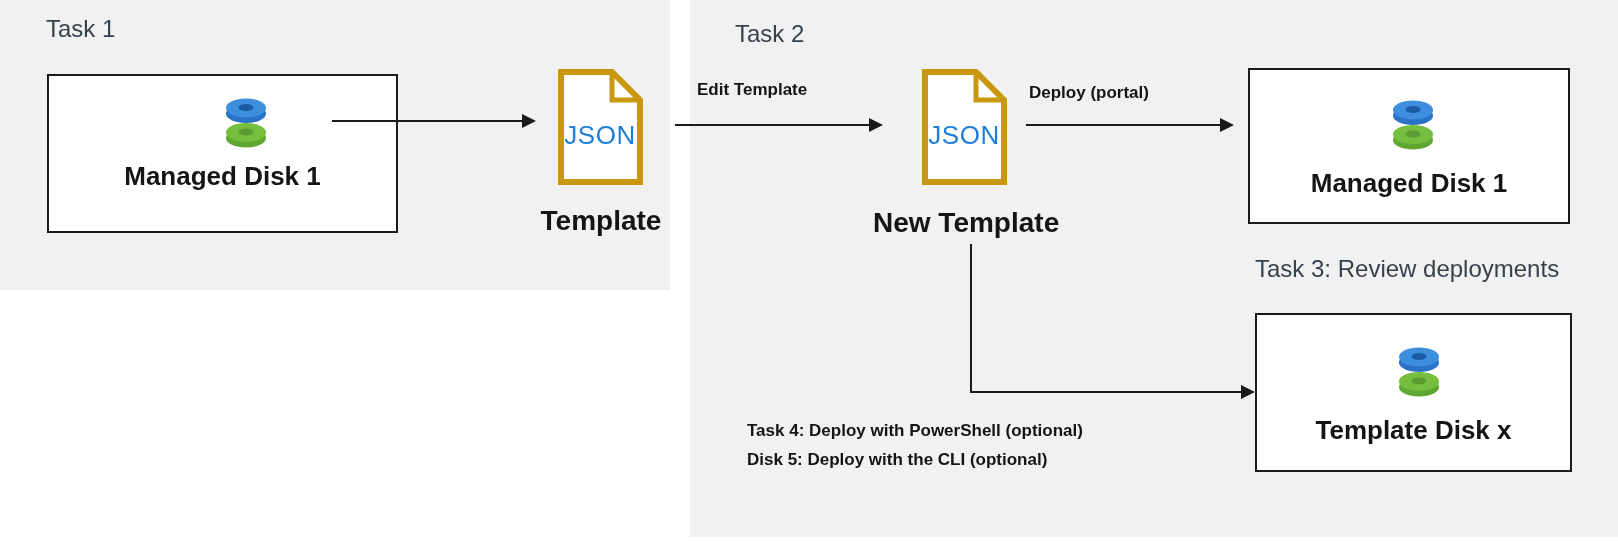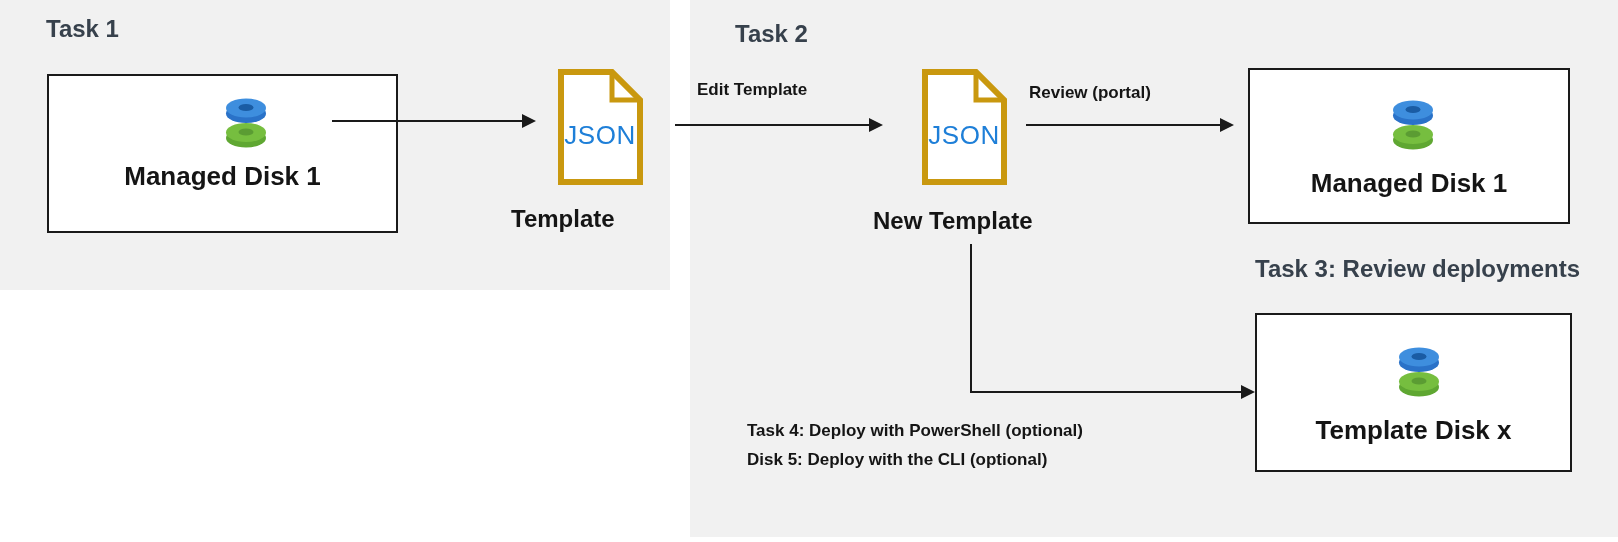--- a/index.html
+++ b/index.html
@@ -7,39 +7,39 @@
     width:1618px;height:542px;position:relative;overflow:hidden;
     background:#ffffff;
     font-family:"Liberation Sans", sans-serif;
   }
   .panel{position:absolute;background:var(--panel-bg);}
   #left-panel{left:0;top:0;width:670px;height:290px;}
   #right-panel{left:690px;top:0;width:1012px;height:537px;}
 
   .heading{
     position:absolute;color:var(--heading);
-    font-size:24px;font-weight:bold;line-height:1.1;white-space:nowrap;
+    font-size:24px;font-weight:normal;line-height:1.1;white-space:nowrap;
   }
   .label{
     position:absolute;color:var(--text);
     font-size:17px;font-weight:bold;line-height:1.15;white-space:nowrap;
   }
   .disk-box{
     position:absolute;background:var(--box-bg);
     border:2px solid var(--box-border);box-sizing:border-box;padding-left:28px;
   }
   .disk-box .disk-icon{position:absolute;}
   .disk-box .box-label{
     position:absolute;left:0;right:0;text-align:center;
     color:var(--text);font-size:26px;font-weight:bold;white-space:nowrap;
   }
   .doc-icon{position:absolute;}
   .caption{
-    position:absolute;color:var(--text);
-    font-size:24px;font-weight:bold;white-space:nowrap;
+    position:absolute;text-align:center;color:var(--text);
+    font-size:28px;font-weight:bold;white-space:nowrap;
   }
   svg.arrow{position:absolute;overflow:visible;}
   svg.arrow line,svg.arrow path{stroke:var(--arrow);stroke-width:2;fill:none;}
   svg.arrow polygon{fill:var(--arrow);stroke:none;}
   .json-label{
     fill:var(--json-text);
     font-family:"Liberation Sans", sans-serif;
     font-size:26px;font-weight:400;letter-spacing:0.5px;
   }
   .two-line{line-height:29px;}
@@ -93,21 +93,21 @@
   </svg>
 
   <svg class="doc-icon" style="left:230px;top:67px" width="89" height="120" viewBox="0 0 89 120">
     <path d="M5,5 H56 L84,33 V115 H5 Z" style="fill:var(--box-bg);stroke:var(--json-border)" stroke-width="6"></path>
     <path d="M56,5 V33 H84" style="fill:none;stroke:var(--json-border)" stroke-width="5"></path>
     <text class="json-label" x="44" y="77" text-anchor="middle">JSON</text>
   </svg>
 
   <div class="caption" style="left:183px;top:207px;width:180px">New Template</div>
 
-  <div class="label" style="left:339px;top:83px">Review (portal)</div>
+  <div class="label" style="left:339px;top:83px">Deploy (portal)</div>
 
   <svg class="arrow" style="left:336px;top:116px" width="208" height="18">
     <line x1="0" y1="9" x2="194" y2="9"></line>
     <polygon points="194,2 208,9 194,16"></polygon>
   </svg>
 
   <div class="disk-box" style="left:558px;top:68px;width:322px;height:156px">
     <svg class="disk-icon" style="left:138px;top:28px" width="50" height="54" viewBox="0 0 50 54">
       <g>
         <ellipse cx="25" cy="42" rx="20" ry="9.5" style="fill:var(--disk-green-side)"></ellipse>

